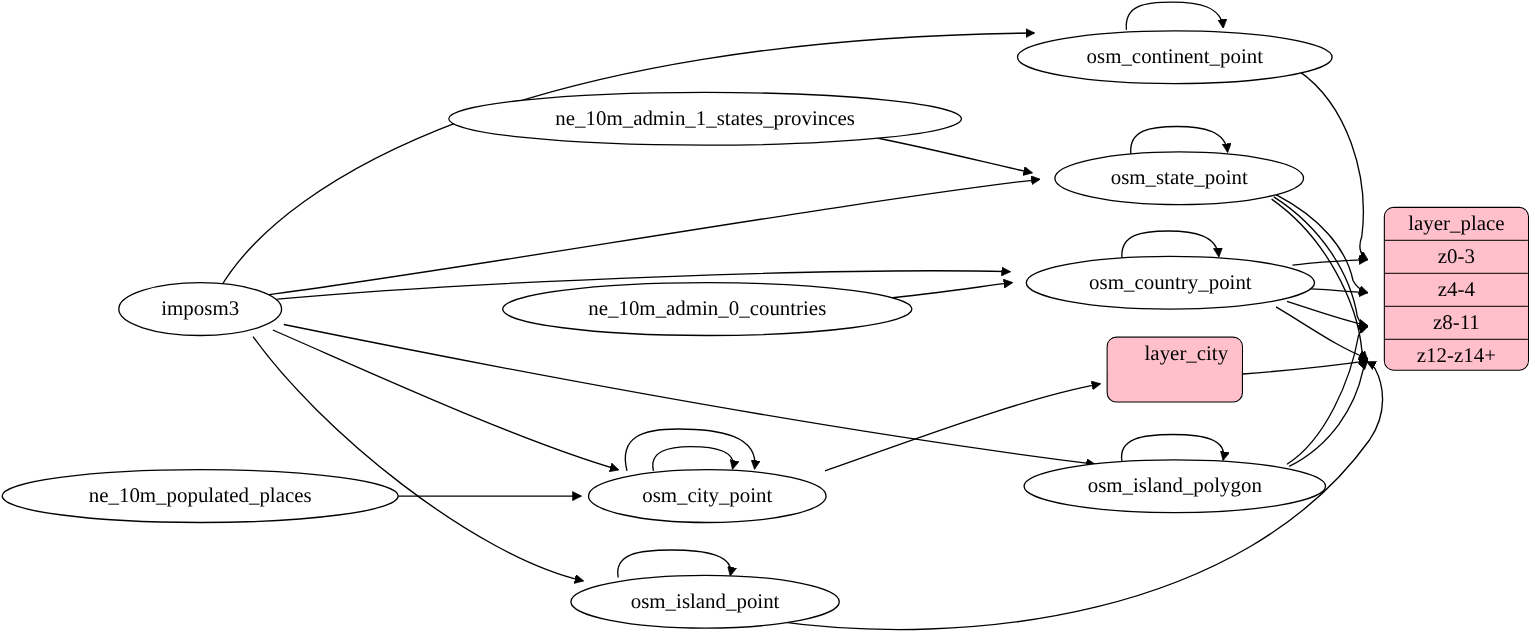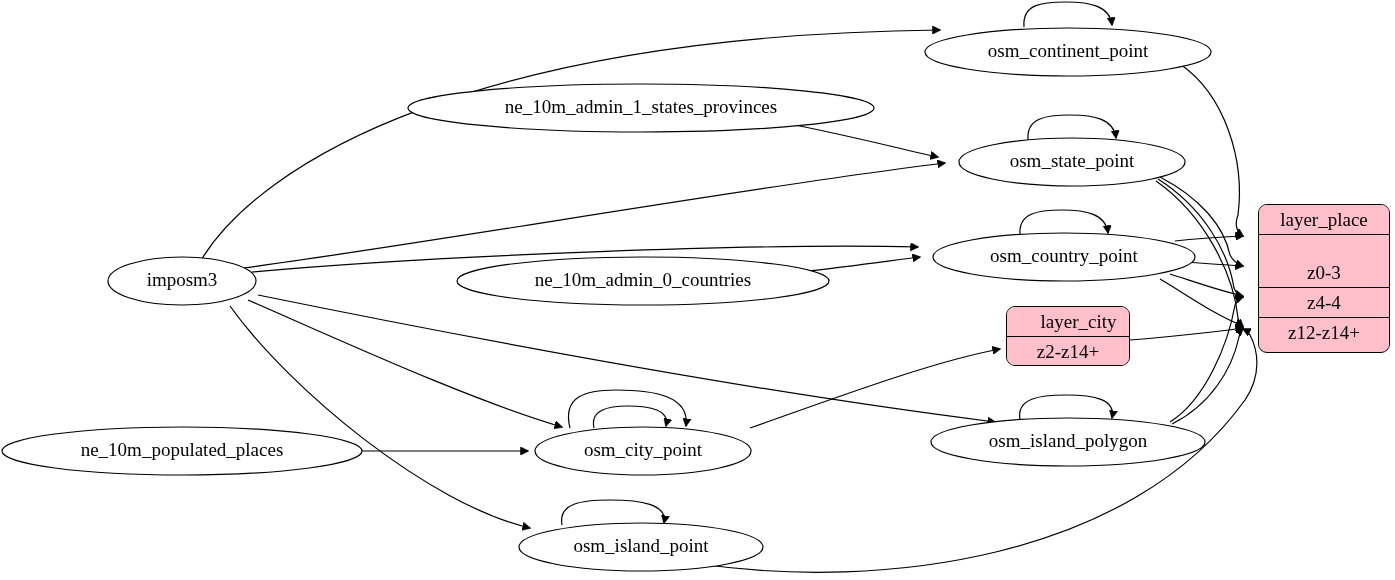--- a/index.html
+++ b/index.html
@@ -189,25 +189,25 @@
         <text class="node-label" x="641" y="548">osm_island_point</text>
       </g>
 
       <g>
         <ellipse class="ellipse-shape" cx="1068" cy="442" rx="137" ry="24"></ellipse>
         <text class="node-label" x="1068" y="443">osm_island_polygon</text>
       </g>
     </g>
   </svg>
 
-  <div class="record-box" style="left:1258px; top:204px; width:132px; height:149px;">
+  <div class="record-box" style="left:1258px; top:188px; width:132px; height:149px;">
     <div class="record-row" style="height:30px;">layer_place</div>
-    <div class="record-row" style="height:30px;margin-top:23px;">z0-3</div>
+    <div class="record-row" style="height:30px;">z0-3</div>
     <div class="record-row" style="height:30px;">z4-4</div>
+    <div class="record-row" style="height:30px;">z8-11</div>
     <div class="record-row" style="height:29px;">z12-z14+</div>
   </div>
 
   <div class="record-box" style="left:1006px; top:306px; width:124px; height:60px;">
     <div class="record-row" style="height:30px;padding-left:21px;">layer_city</div>
-    <div class="record-row" style="height:29px;">z2-z14+</div>
   </div>
 
 </div>
 
 </body></html>

